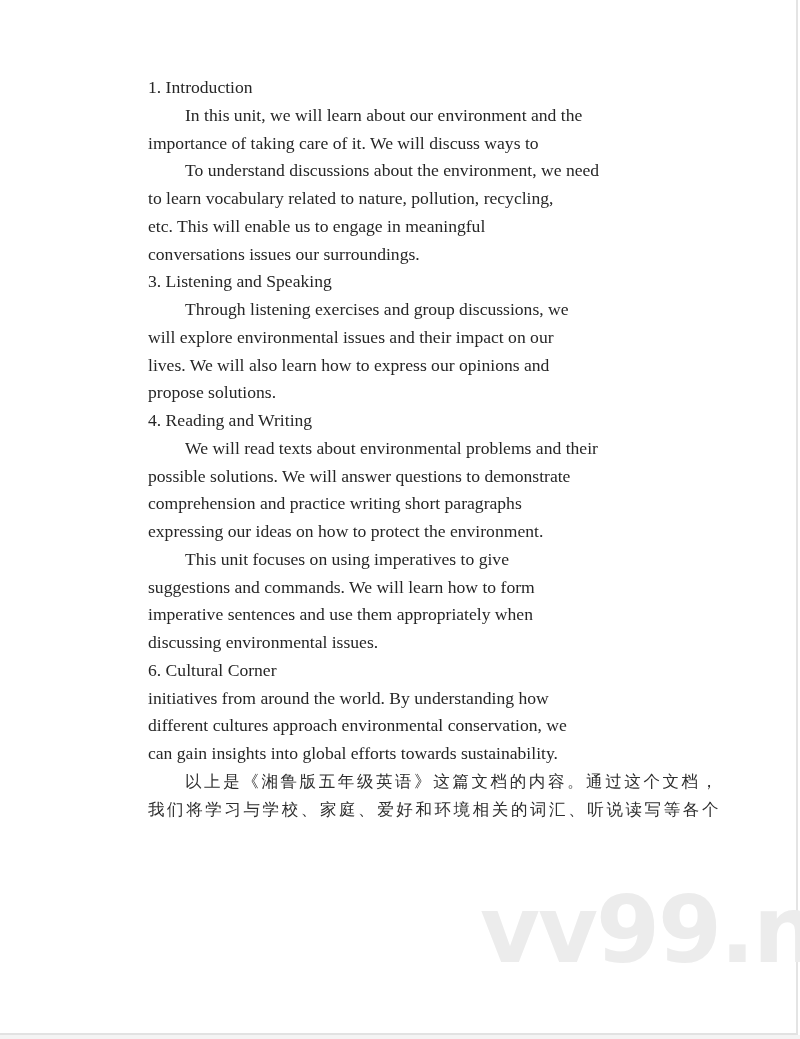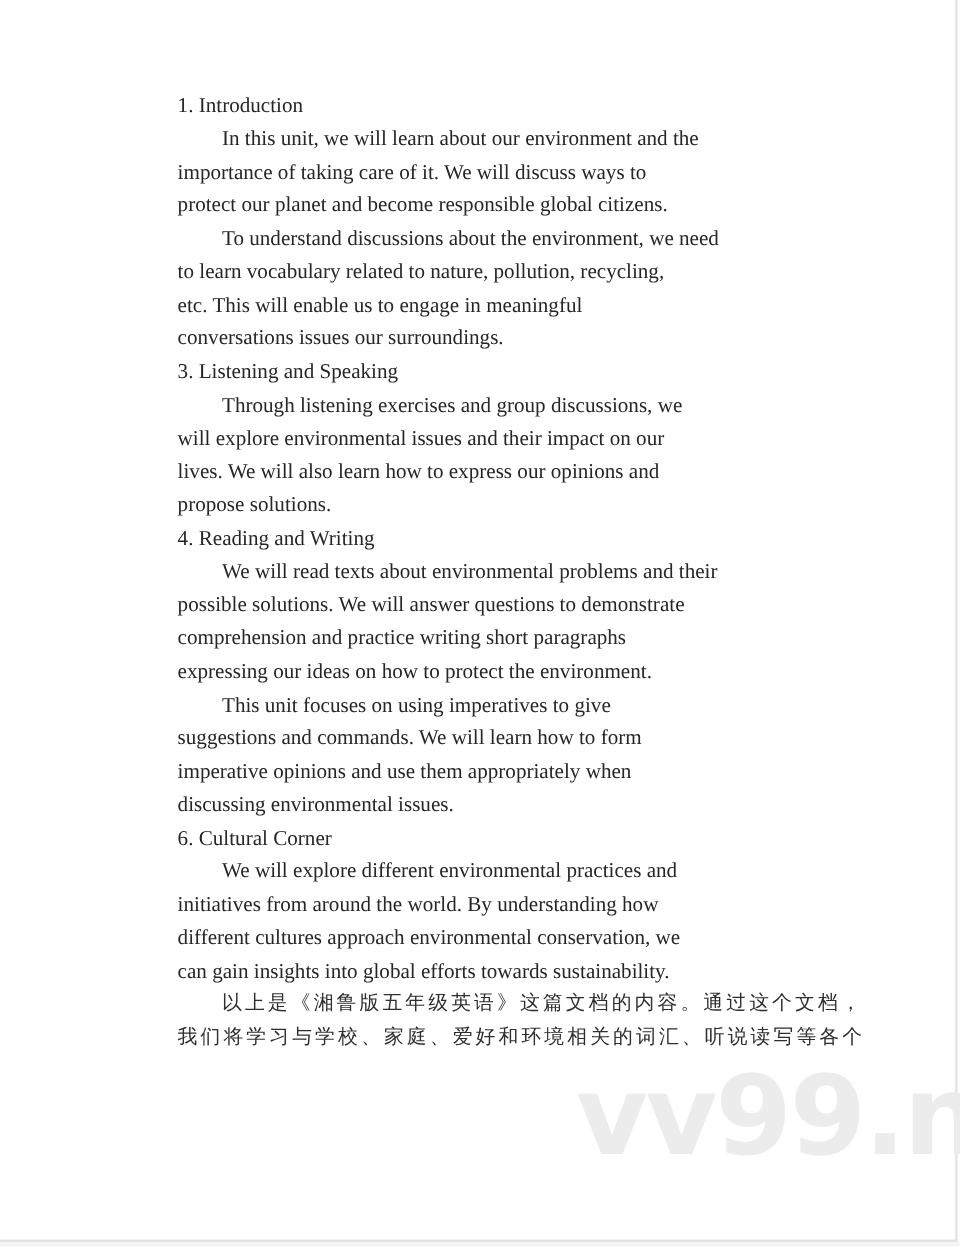--- a/index.html
+++ b/index.html
@@ -11,66 +11,64 @@
       border-bottom: 2px solid #e2e2e2;
     }
     .bottom-strip { position: absolute; left: 0; top: 1035px; width: 800px; height: 4px; background: #f4f4f4; }
     .content {
       position: absolute; left: 108px; top: 74px; width: 600px;
       font-family: "Liberation Serif", "DejaVu Serif", serif;
       font-size: 17.6px; line-height: 27.75px; color: #262626;
     }
     .line { white-space: nowrap; height: 27.75px; }
     .indent { padding-left: 37px; }
-    .cn { letter-spacing: 2.6px; font-family: Liberation Mono, monospace; font-size: 16.5px; color: #2e2e2e; }
+    .cn { letter-spacing: 2.6px; font-family: Liberation Serif, serif; font-size: 16.5px; color: #2e2e2e; }
     .watermark {
       position: absolute; left: 480px; top: 885px;
       font-family: "DejaVu Sans", sans-serif; font-weight: bold;
       font-size: 92px; color: #ececec; letter-spacing: -2px;
       z-index: 0; line-height: 1;
     }
     .content { z-index: 1; margin-left: 40px; }
   </style>
 </head>
 <body>
 
 <div class="page">
   <div class="watermark">vv99.net</div>
 
   <div class="content">
 
     <div class="line">1. Introduction</div>
     <div class="line indent">In this unit, we will learn about our environment and the</div>
     <div class="line">importance of taking care of it. We will discuss ways to</div>
-    <div class="line">protect our planet and become responsible global citizens.</div>
 
     <div class="line indent">To understand discussions about the environment, we need</div>
     <div class="line">to learn vocabulary related to nature, pollution, recycling,</div>
     <div class="line">etc. This will enable us to engage in meaningful</div>
     <div class="line">conversations issues our surroundings.</div>
 
     <div class="line">3. Listening and Speaking</div>
     <div class="line indent">Through listening exercises and group discussions, we</div>
     <div class="line">will explore environmental issues and their impact on our</div>
     <div class="line">lives. We will also learn how to express our opinions and</div>
     <div class="line">propose solutions.</div>
 
     <div class="line">4. Reading and Writing</div>
     <div class="line indent">We will read texts about environmental problems and their</div>
     <div class="line">possible solutions. We will answer questions to demonstrate</div>
     <div class="line">comprehension and practice writing short paragraphs</div>
     <div class="line">expressing our ideas on how to protect the environment.</div>
 
     <div class="line indent">This unit focuses on using imperatives to give</div>
     <div class="line">suggestions and commands. We will learn how to form</div>
-    <div class="line">imperative opinions and use them appropriately when</div>
+    <div class="line">imperative sentences and use them appropriately when</div>
     <div class="line">discussing environmental issues.</div>
 
     <div class="line">6. Cultural Corner</div>
-    <div class="line indent">We will explore different environmental practices and</div>
     <div class="line">initiatives from around the world. By understanding how</div>
     <div class="line">different cultures approach environmental conservation, we</div>
     <div class="line">can gain insights into global efforts towards sustainability.</div>
 
     <div class="line indent cn">以上是《湘鲁版五年级英语》这篇文档的内容。通过这个文档，</div>
     <div class="line cn">我们将学习与学校、家庭、爱好和环境相关的词汇、听说读写等各个</div>
   </div>
 </div>
 <div class="bottom-strip"></div>
 

